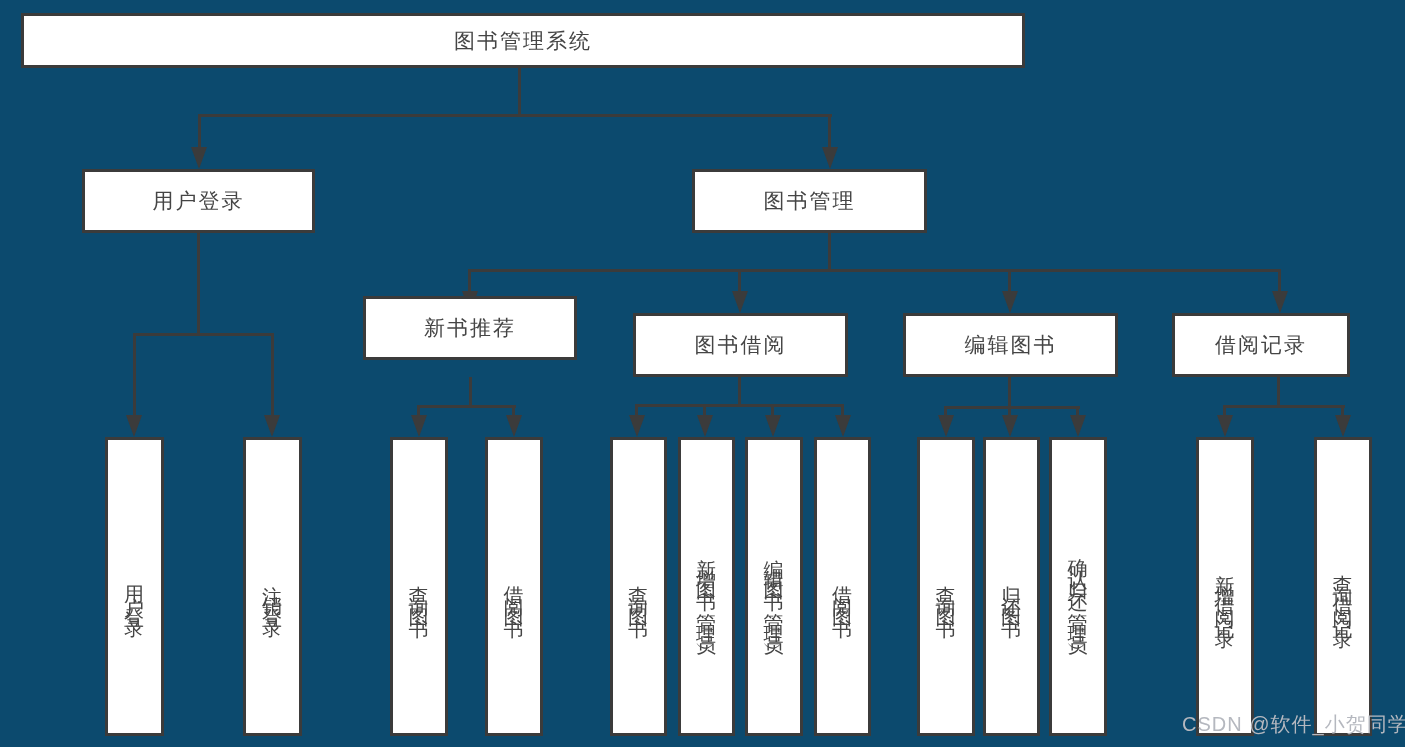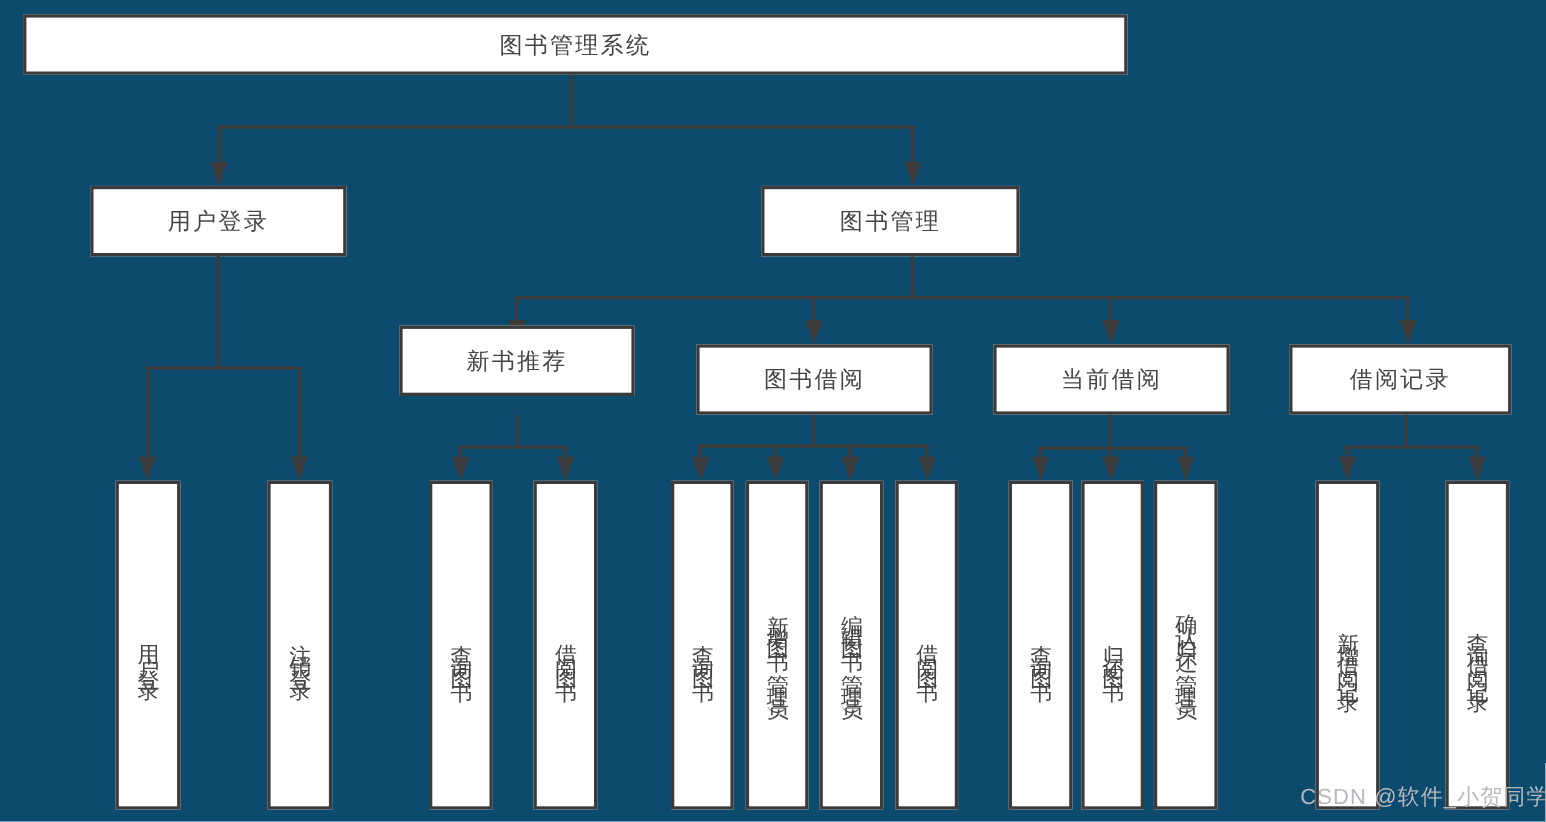--- a/index.html
+++ b/index.html
@@ -89,22 +89,22 @@
   <div class="ah" style="left:462px;top:291px"></div>
   <div class="vl" style="left:738px;top:269px;height:24px"></div>
   <div class="ah" style="left:732px;top:291px"></div>
   <div class="vl" style="left:1008px;top:269px;height:24px"></div>
   <div class="ah" style="left:1002px;top:291px"></div>
   <div class="vl" style="left:1278px;top:269px;height:24px"></div>
   <div class="ah" style="left:1272px;top:291px"></div>
 
   <div class="box" style="left:363px;top:296px;width:214px;height:64px">新书推荐</div>
   <div class="box" style="left:633px;top:313px;width:215px;height:64px">图书借阅</div>
-  <div class="box" style="left:903px;top:313px;width:215px;height:64px">当前借阅</div>
-  <div class="box" style="left:1172px;top:313px;width:202px;height:64px">借阅记录</div>
+  <div class="box" style="left:903px;top:313px;width:215px;height:64px">编辑图书</div>
+  <div class="box" style="left:1172px;top:313px;width:178px;height:64px">借阅记录</div>
 
   <div class="vl" style="left:469px;top:377px;height:30px"></div>
   <div class="hl" style="left:417px;top:405px;width:99px"></div>
   <div class="vl" style="left:417px;top:405px;height:12px"></div>
   <div class="ah" style="left:411px;top:415px"></div>
   <div class="vl" style="left:512px;top:405px;height:12px"></div>
   <div class="ah" style="left:506px;top:415px"></div>
 
   <div class="vl" style="left:738px;top:377px;height:29px"></div>
   <div class="hl" style="left:635px;top:404px;width:209px"></div>

